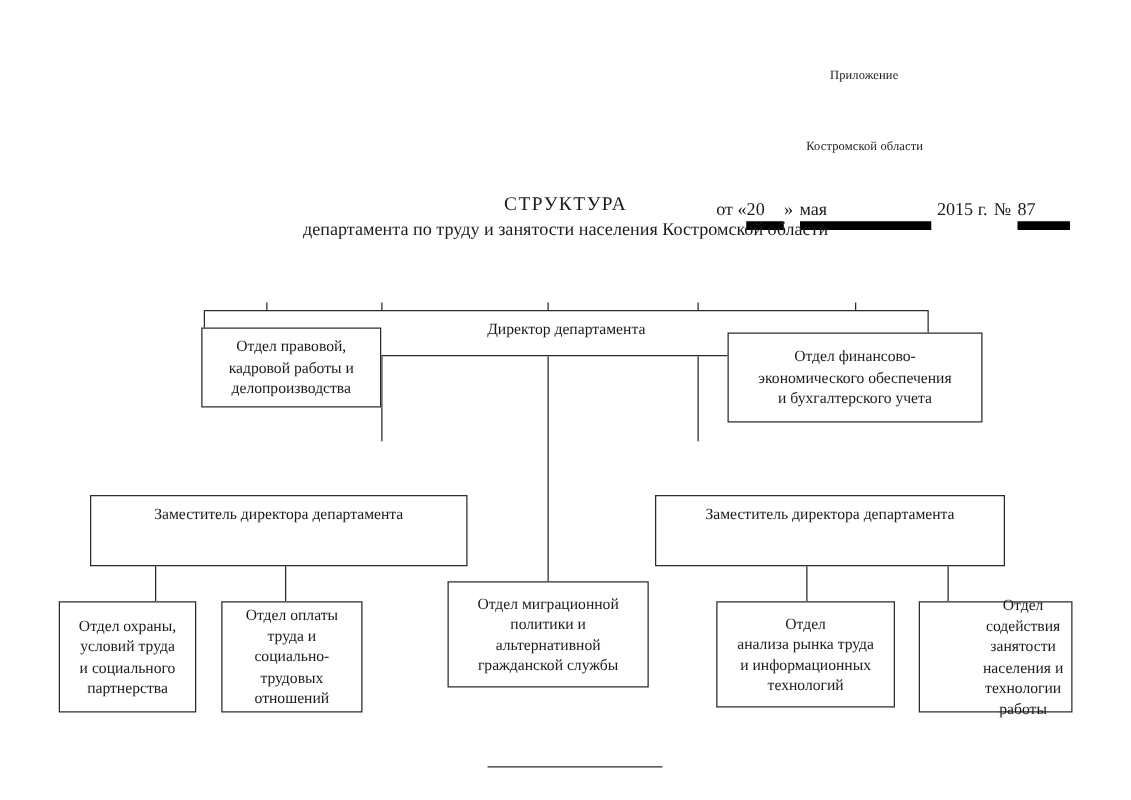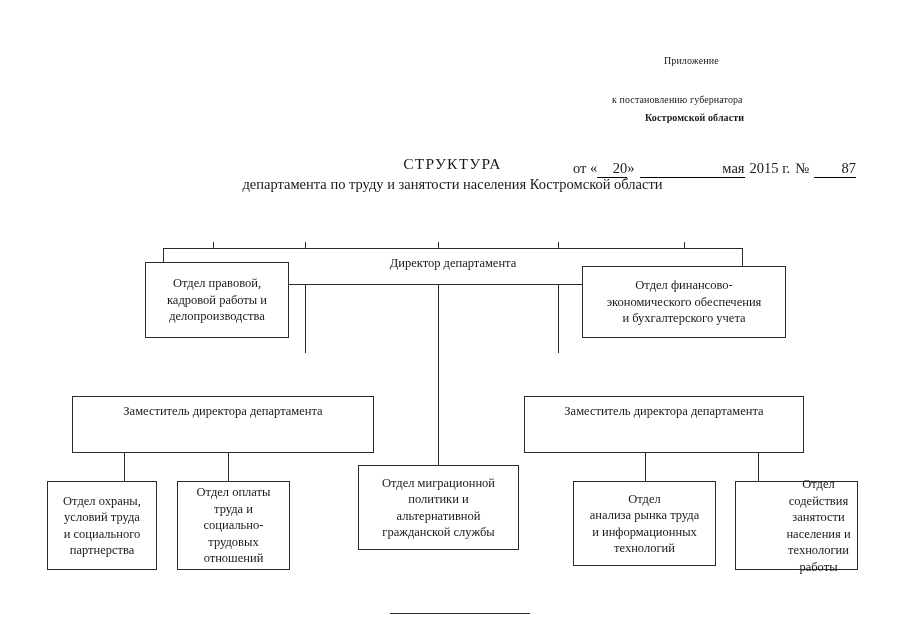--- a/index.html
+++ b/index.html
@@ -19,34 +19,34 @@
 
   
   .hdr-line {
     position: absolute;
     font-size: 10px;
     white-space: nowrap;
     letter-spacing: 0.1px;
   }
   #hdr-prilozhenie { left: 664px; top: 55px; }
   #hdr-to-decree   { left: 612px; top: 94px; }
-  #hdr-region      { left: 645px; top: 112px; font-weight: bold; }
+  #hdr-region      { left: 645px; top: 112px; }
 
   #hdr-date-row {
     position: absolute;
     left: 573px;
     top: 130px;
     font-size: 14.5px;
     white-space: nowrap;
     display: flex;
     align-items: baseline;
   }
   #hdr-date-row .fill {
-    border-bottom: 1px solid #000000;
-    text-align: right;
+    border-bottom: 7px solid #000000;
+    text-align: left;
     display: inline-block;
   }
   .fill-day   { width: 30px; }
   .fill-month { width: 105px; margin-top: 30px; }
   .fill-num   { width: 42px; }
   .gap-sm { display:inline-block; width:5px; }
 
   
   #title-main {
     position: absolute;
@@ -84,21 +84,21 @@
   
   .node.top-label { align-items: flex-start; margin-top: 43px; }
   .node.top-label .label { padding-top: 6px; }
   
   .node.mid-label { align-items: center; }
 
   #node-director {
     left: 163px; top: 205px; width: 580px; height: 37px;
   }
   #node-legal {
-    left: 145px; top: 262px; width: 144px; height: 76px;
+    left: 161px; top: 262px; width: 144px; height: 64px;
   }
   #node-finance {
     left: 582px; top: 266px; width: 204px; height: 72px;
   }
   #node-deputy-left {
     left: 72px; top: 353px; width: 302px; height: 57px;
   }
   #node-deputy-right {
     left: 524px; top: 353px; width: 280px; height: 57px;
   }
@@ -148,21 +148,20 @@
     background: #2b2b2b;
   }
 </style>
 </head>
 <body>
 
 <div id="page">
 
   <div id="hdr-prilozhenie" class="hdr-line">Приложение</div>
 
-  <div id="hdr-to-decree" class="hdr-line">к постановлению губернатора</div>
 
   <div id="hdr-region" class="hdr-line">Костромской области</div>
 
   <div id="hdr-date-row">
     <span>от «</span>
     <span class="fill fill-day">20</span>
     <span>»</span>
     <span class="gap-sm"></span>
     <span class="fill fill-month">мая</span>
     <span class="gap-sm"></span>

